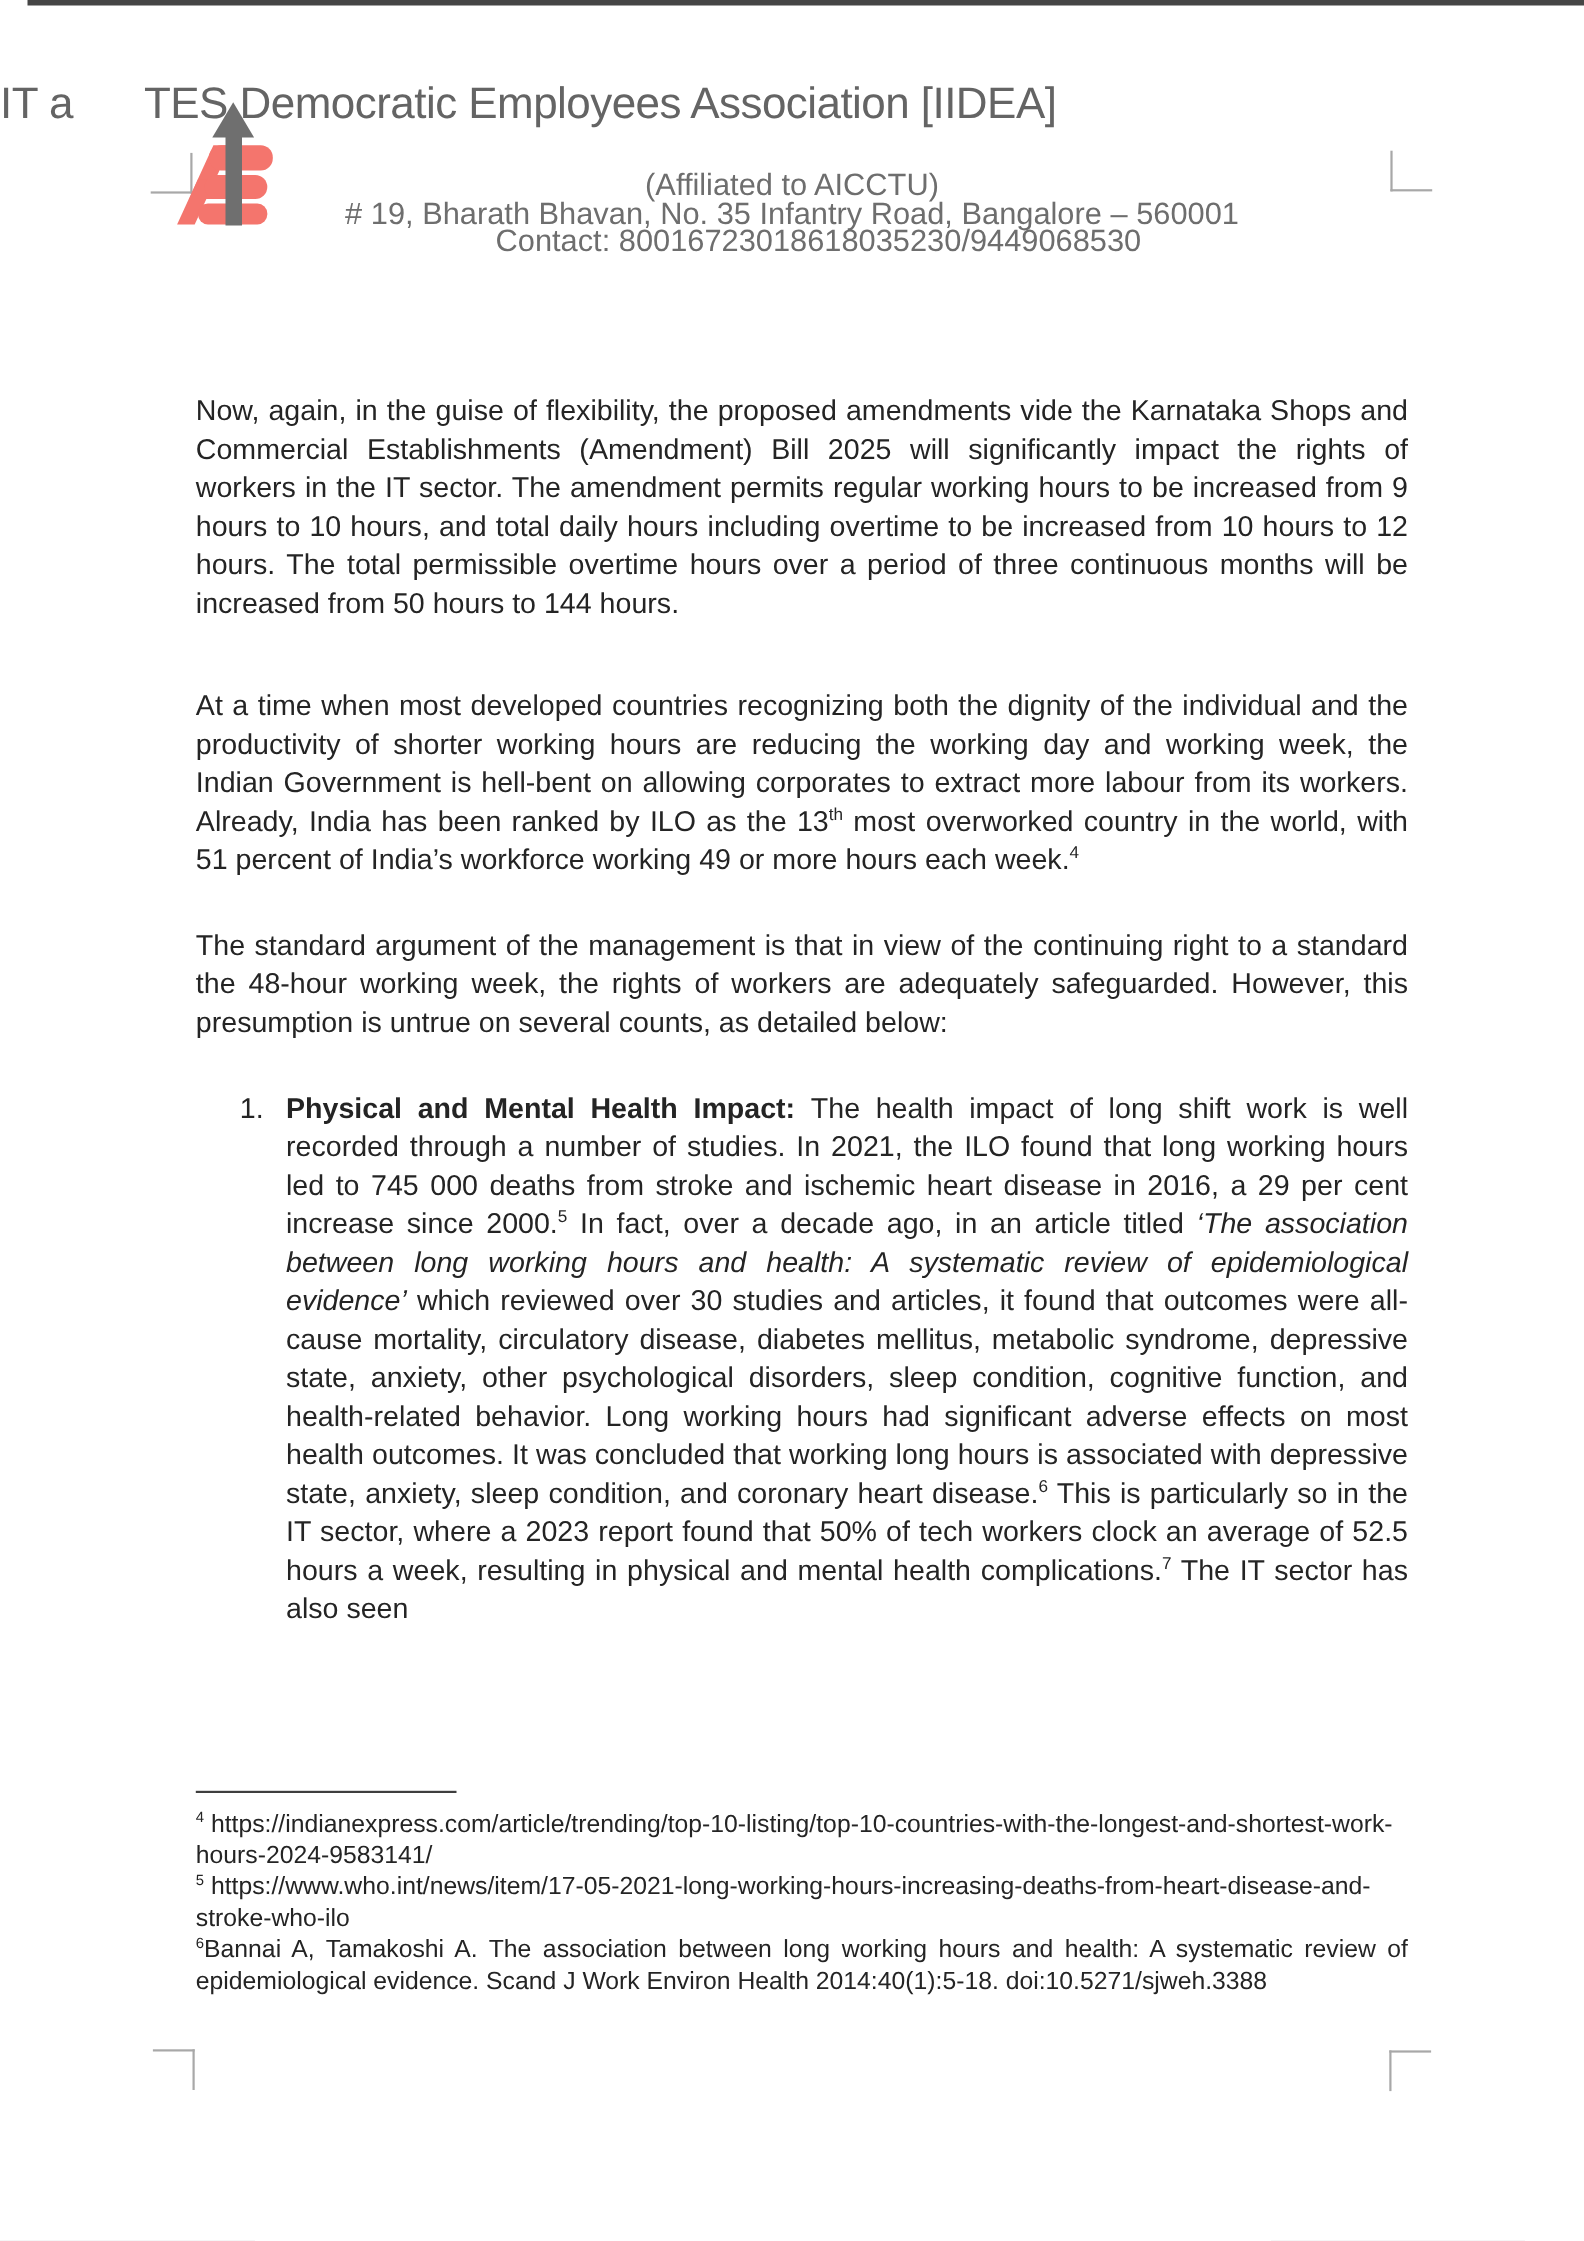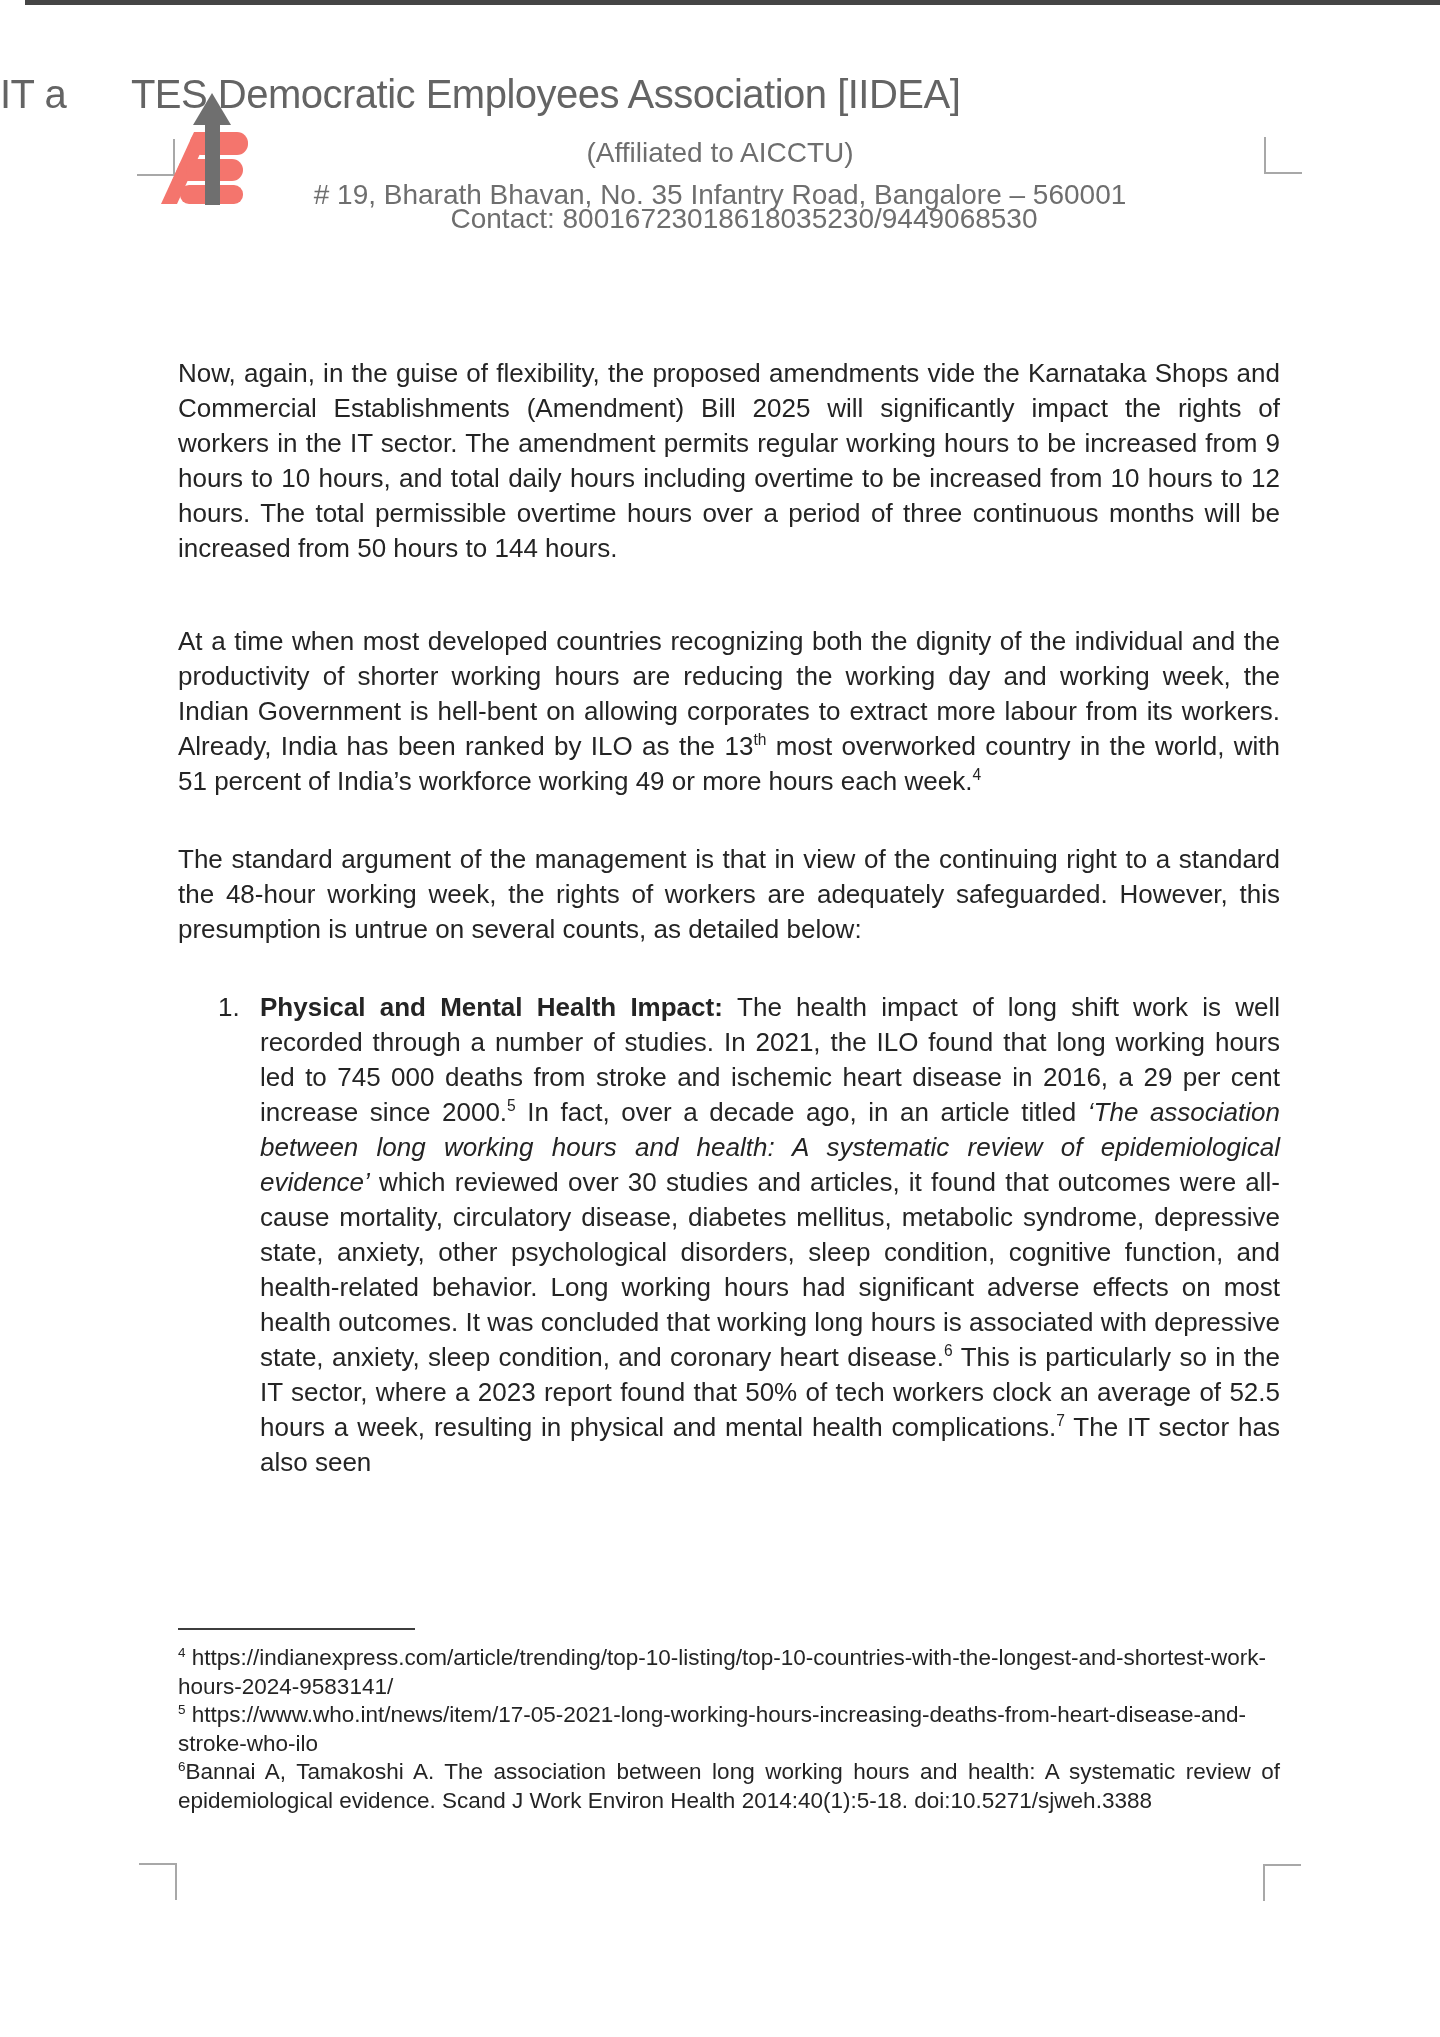--- a/index.html
+++ b/index.html
@@ -10,21 +10,21 @@
   }
   .top-edge{position:absolute;top:0;left:25px;right:0;height:5px;background:#454545;}
 
   
   .org-title{
     position:absolute;top:72px;left:0;width:1292px;text-align:left;
     font-size:40px;line-height:1.1;color:#646464;letter-spacing:-0.5px;white-space:nowrap;
   }
   .covered{visibility:hidden;}
   .hdr-line{position:absolute;left:0;width:1440px;text-align:center;color:#6e6e6e;font-size:28px;line-height:1.2;}
-  .affil{top:136px;}
+  .affil{top:151px;}
   .addr{top:178px;}
   .contact{top:202px;padding-left:24px;}
   .logo{position:absolute;left:158px;top:90px;width:104px;height:120px;}
 
   
   .corner{position:absolute;width:36px;height:35px;}
   .corner.tl{left:137px;top:139px;border-right:2px solid #a8a8a8;border-bottom:2px solid #a8a8a8;}
   .corner.tr{left:1264px;top:137px;border-left:2px solid #a8a8a8;border-bottom:2px solid #a8a8a8;}
   .corner.bl{left:139px;top:1863px;border-top:2px solid #a8a8a8;border-right:2px solid #a8a8a8;}
   .corner.br{left:1263px;top:1864px;border-top:2px solid #a8a8a8;border-left:2px solid #a8a8a8;}

